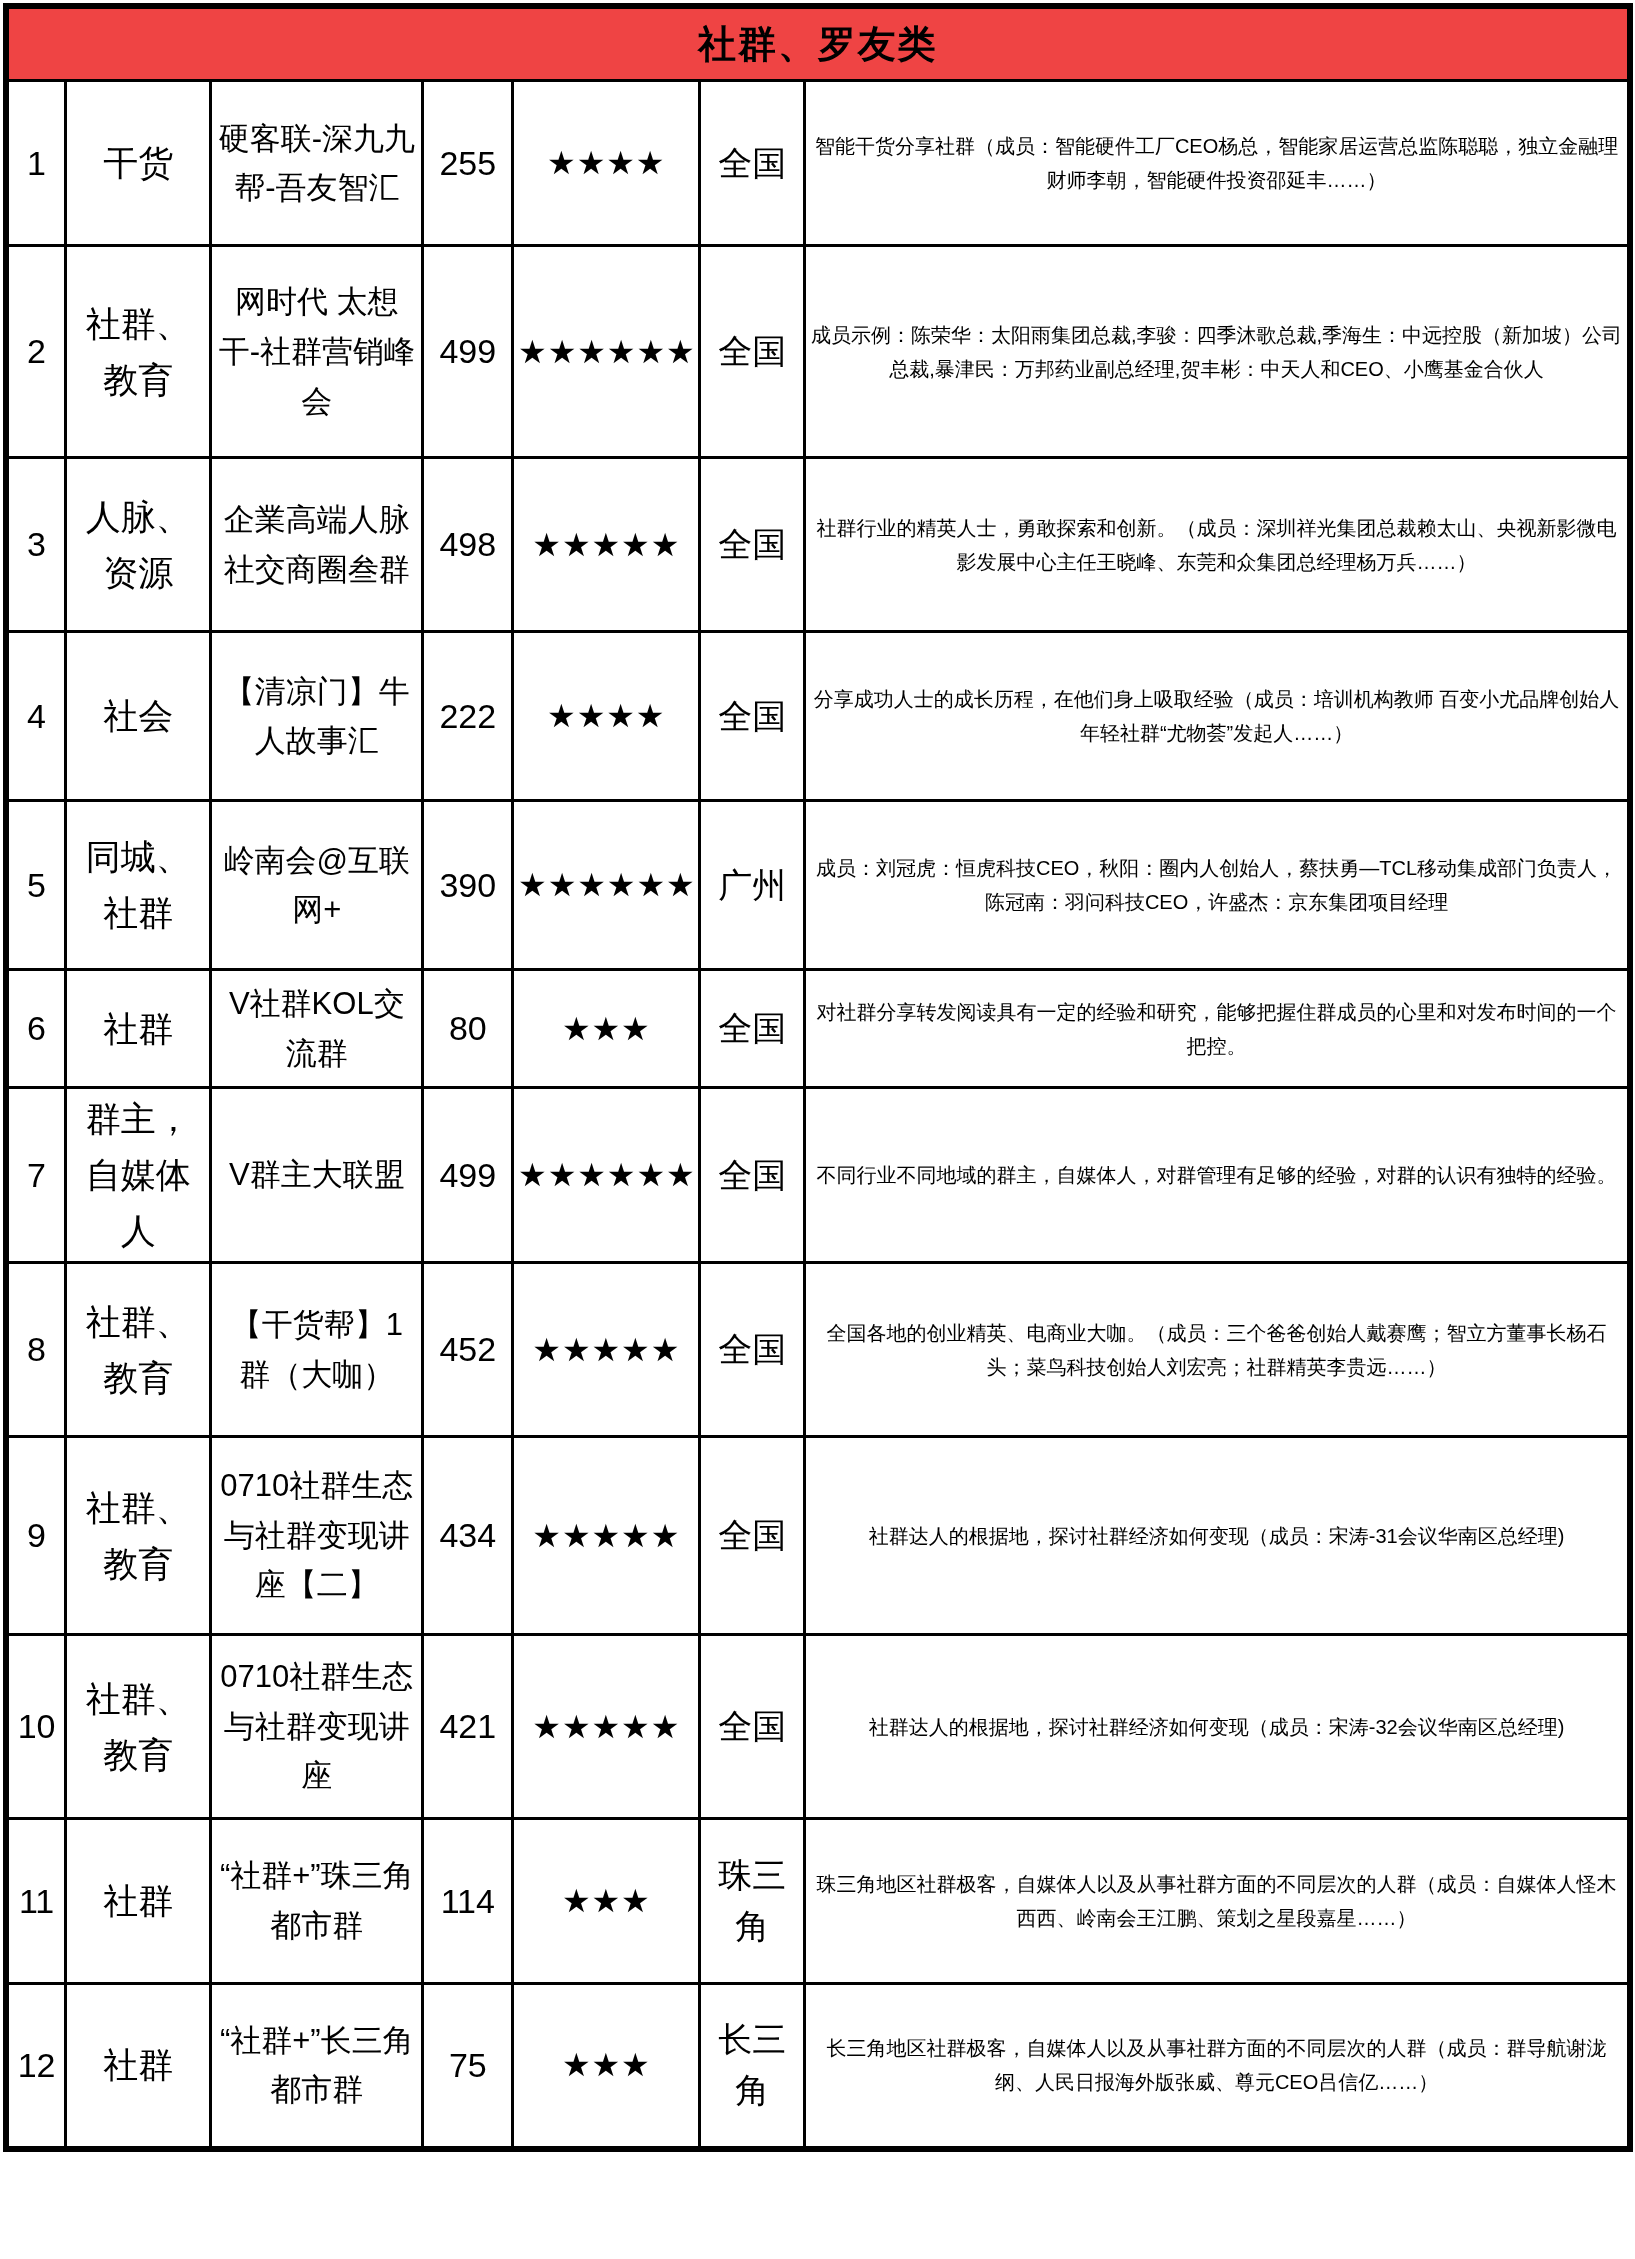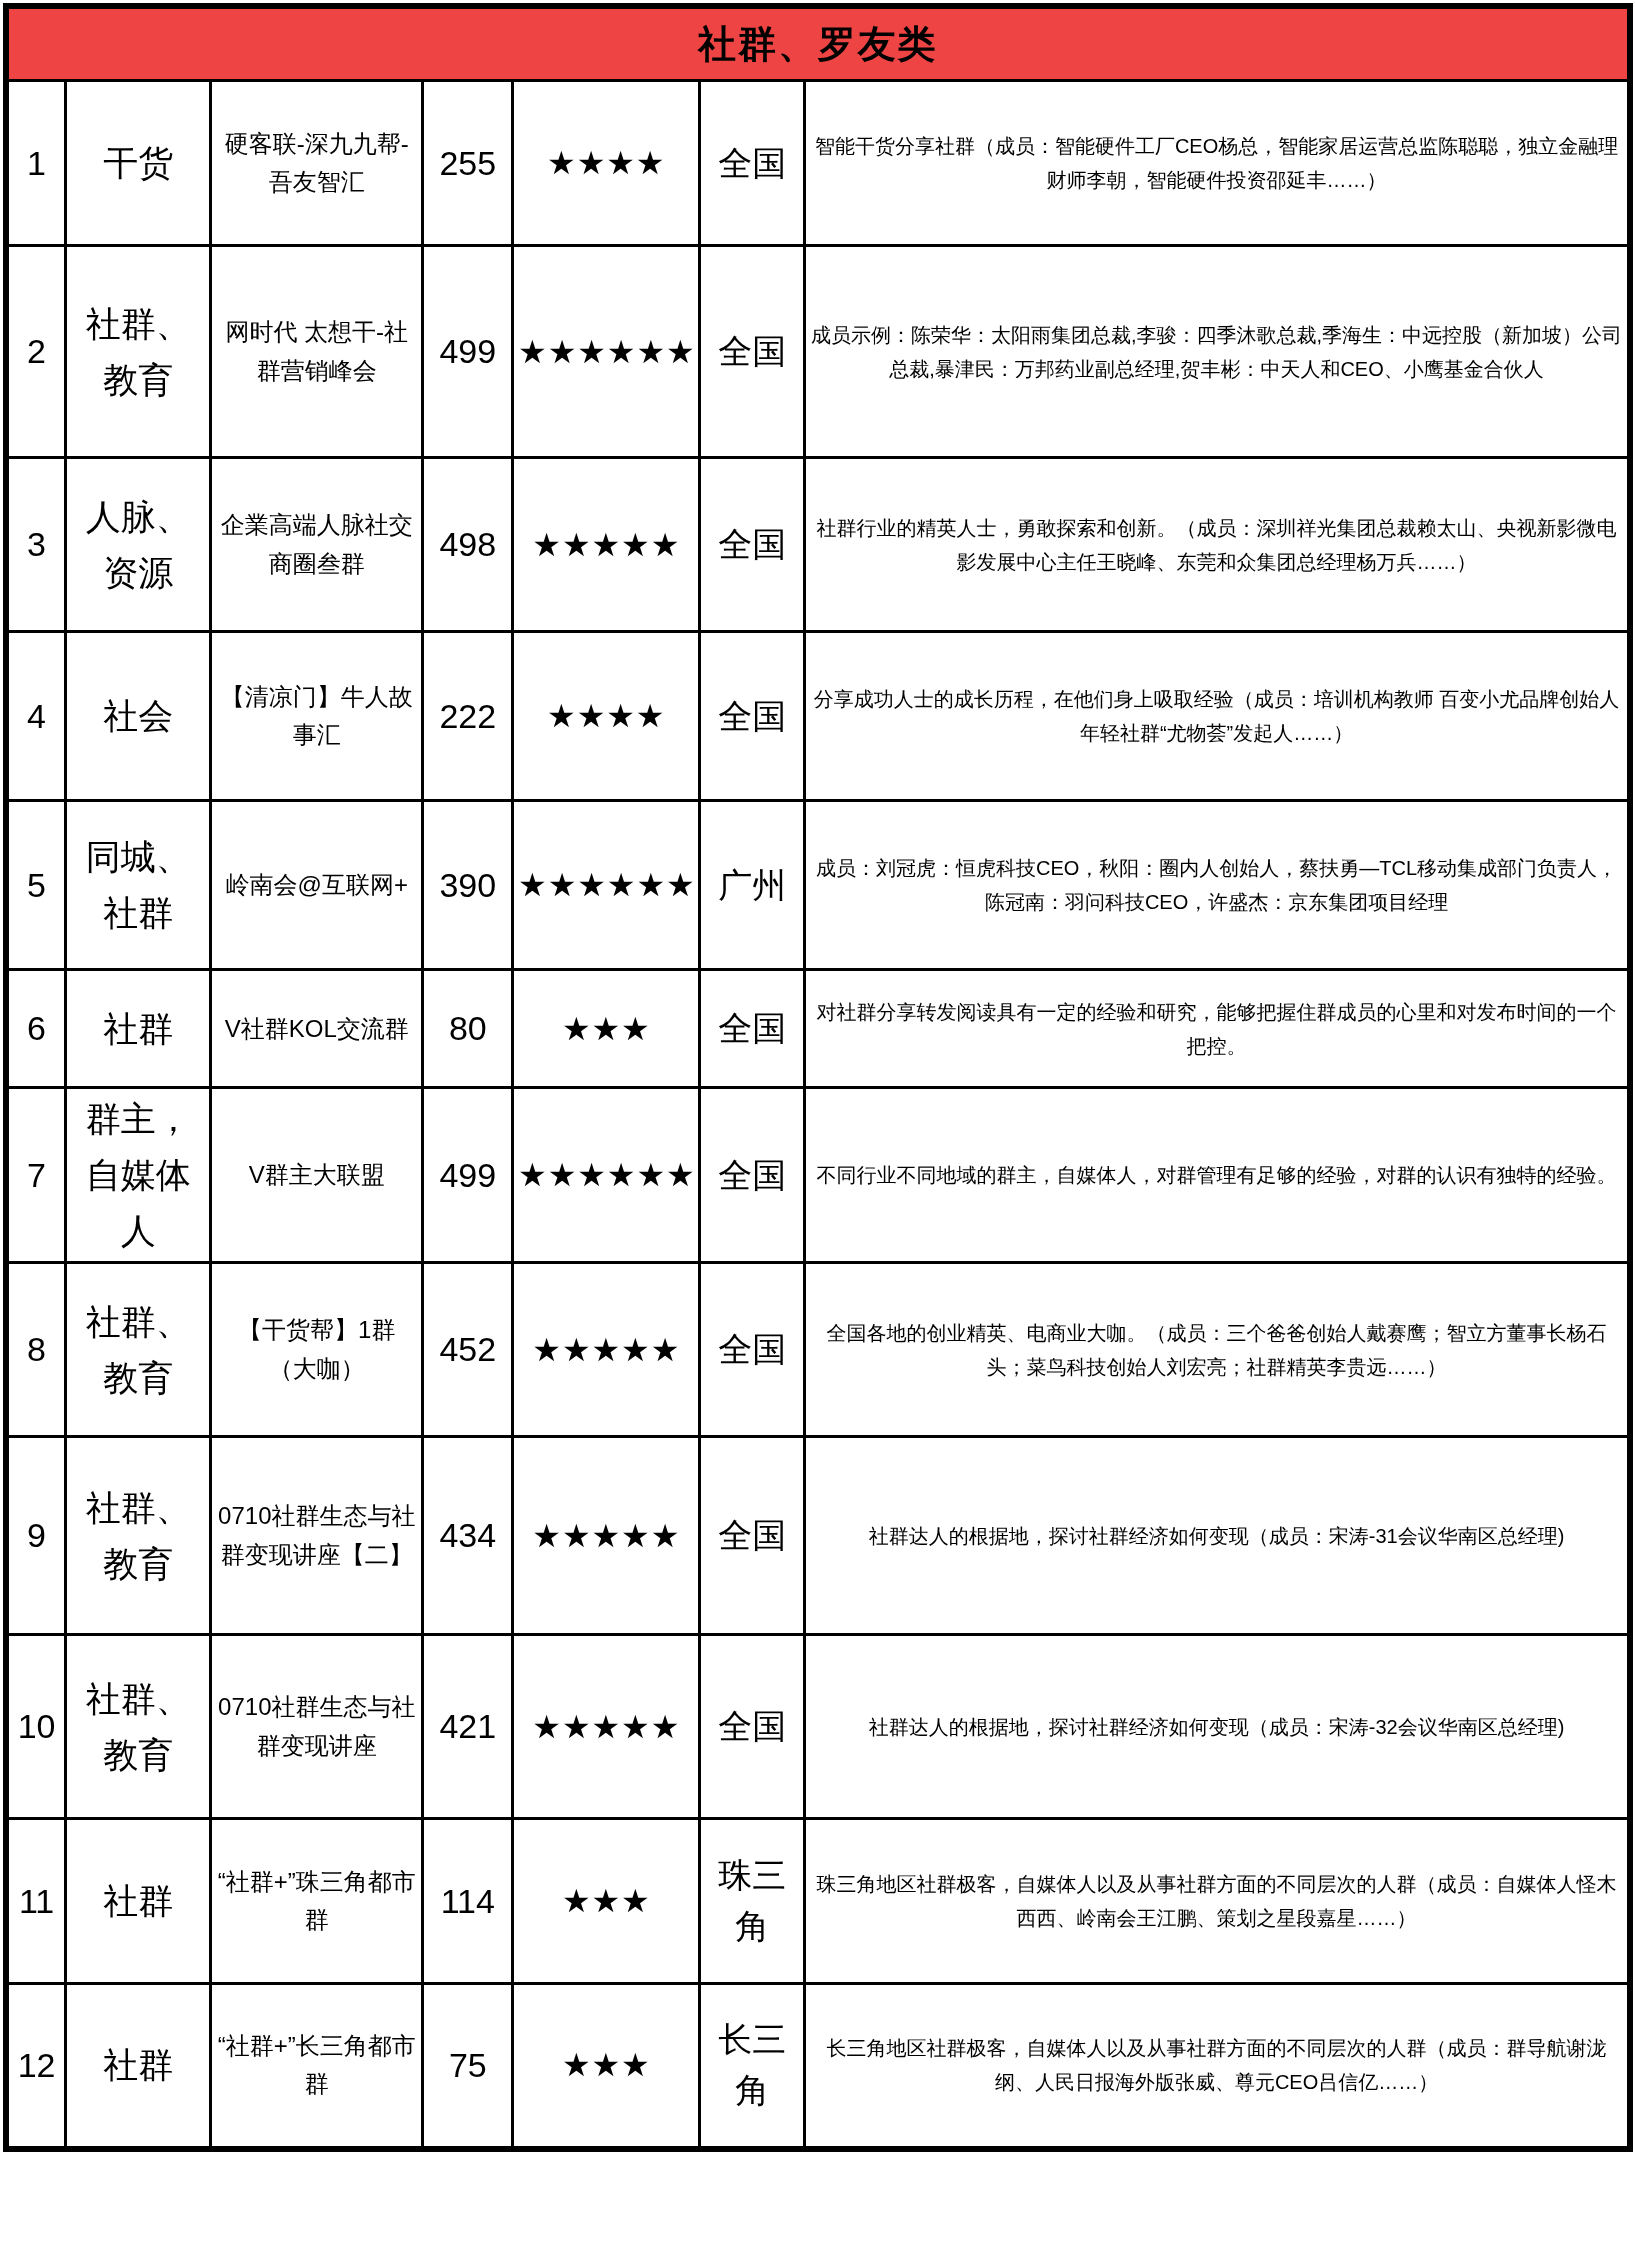--- a/index.html
+++ b/index.html
@@ -7,21 +7,21 @@
   .sheet{width:1636px;box-sizing:border-box;padding:2.8px;}
   table.groups{border-collapse:collapse;table-layout:fixed;width:1630px;
     border:6.6px solid #000;background:#fff;}
   table.groups th, table.groups td{
     border:3.8px solid #000;vertical-align:middle;text-align:center;
     padding:1.9px 3.8px;overflow:hidden;word-break:break-all;}
   .title-cell{background:#ef4444;font-size:38px;font-weight:700;letter-spacing:1.9px;}
   .head-cell{background:#FFC000;font-size:34px;font-weight:700;line-height:1.5;}
   .c-no{font-size:34px;}
   .c-kw{font-size:35px;line-height:1.6;}
-  .c-name{font-size:24px;line-height:1.6;margin-left:28px;}
+  .c-name{font-size:31px;line-height:1.6;margin-left:28px;}
   .c-count{font-size:34px;}
   .c-stars{font-size:32px;letter-spacing:0.9px;white-space:nowrap;}
   .c-region{font-size:34px;line-height:1.5;}
   .c-intro{font-size:20px;line-height:1.7;padding:5.6px 9.4px;}
 </style>
 </head>
 <body>
 
 <div class="sheet">
 <table class="groups">

